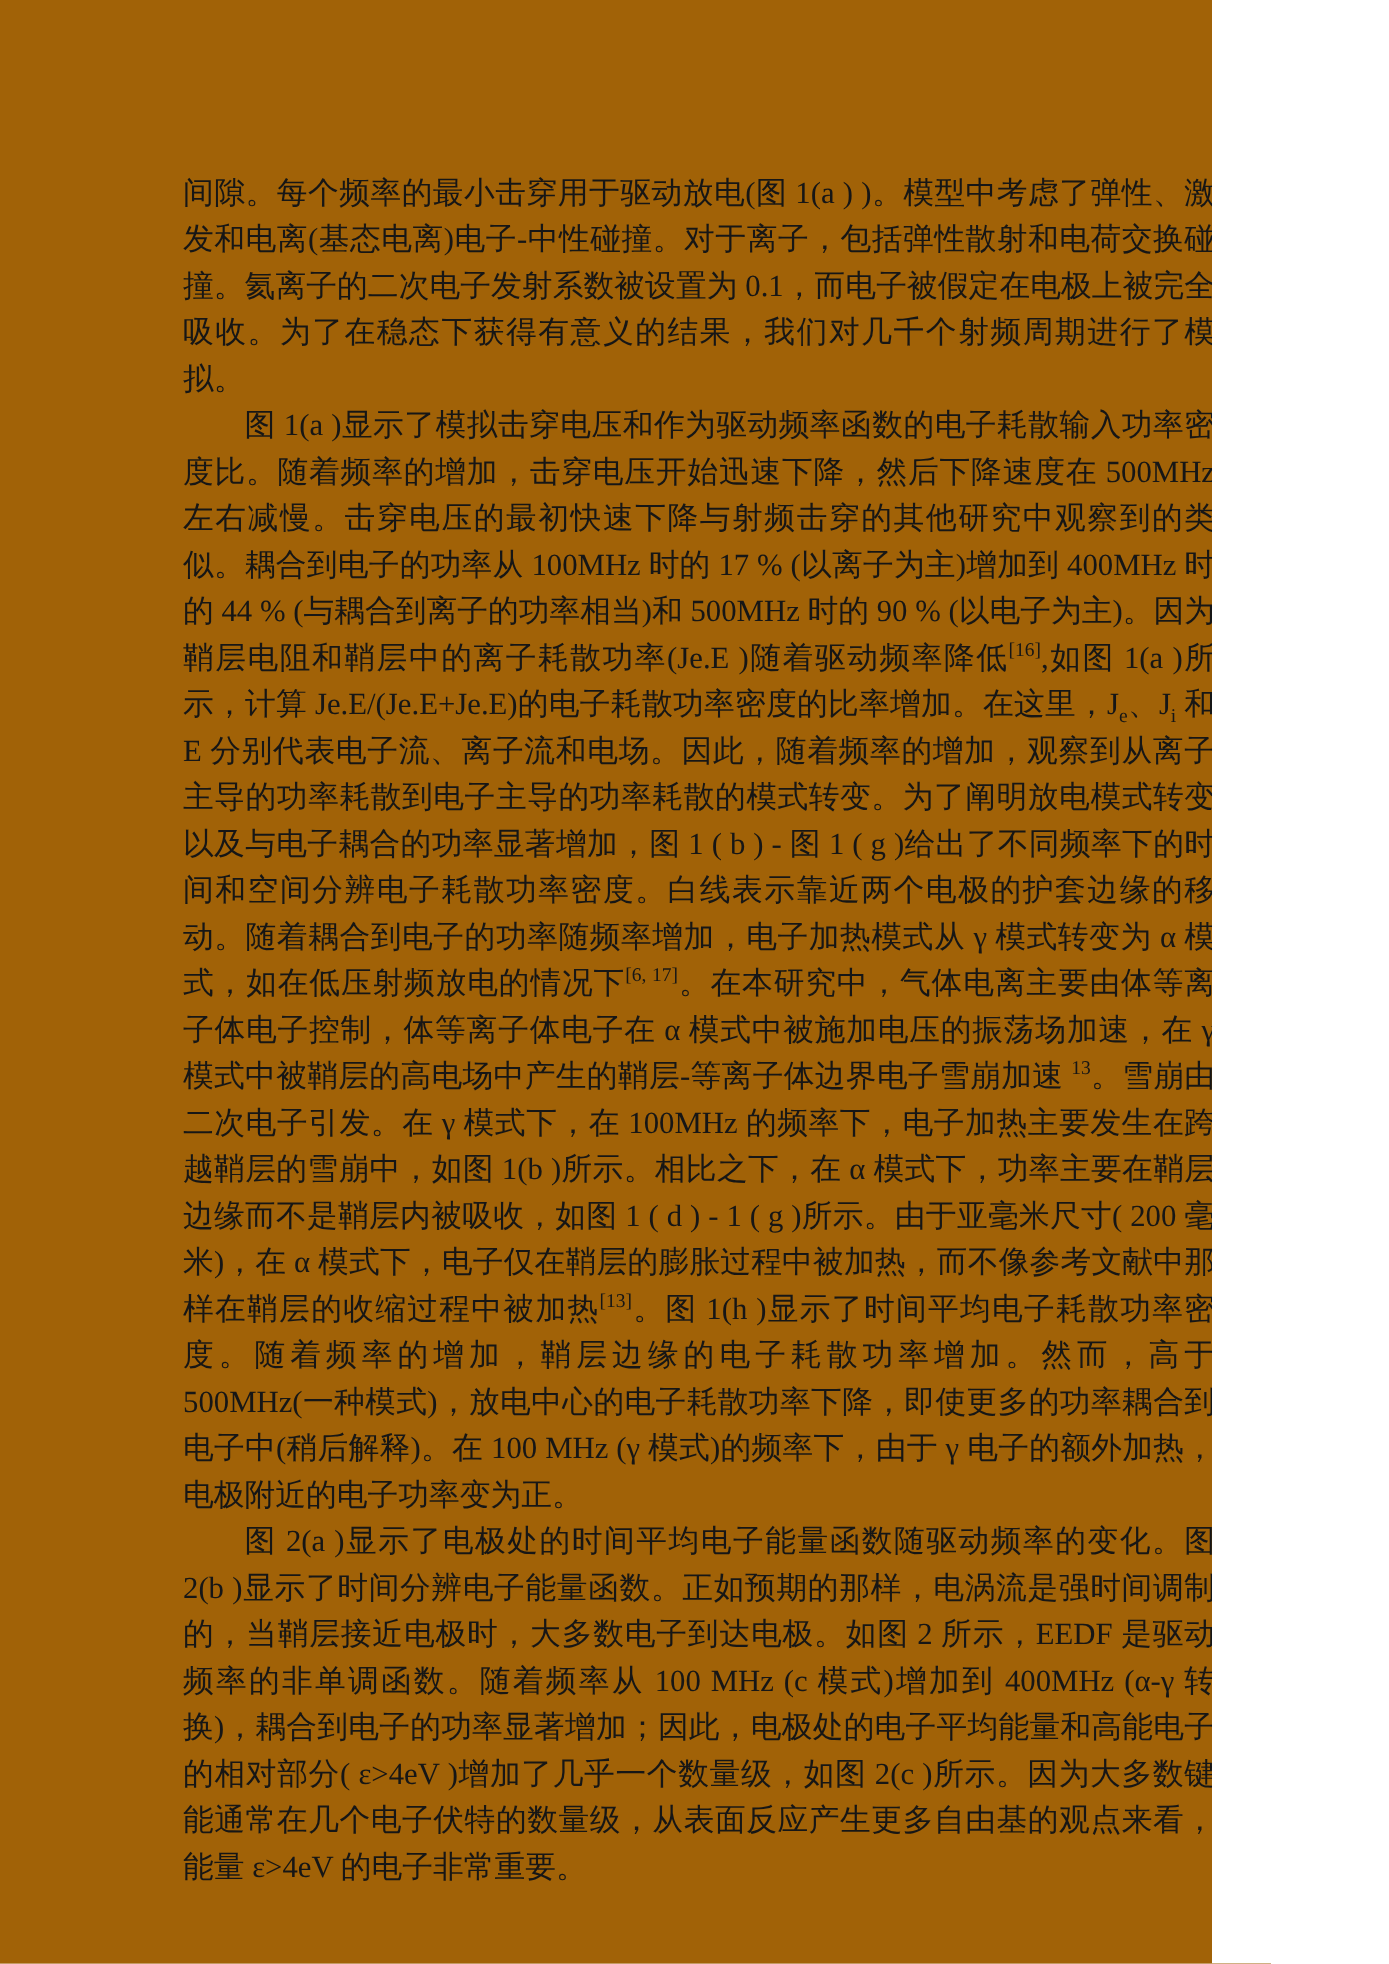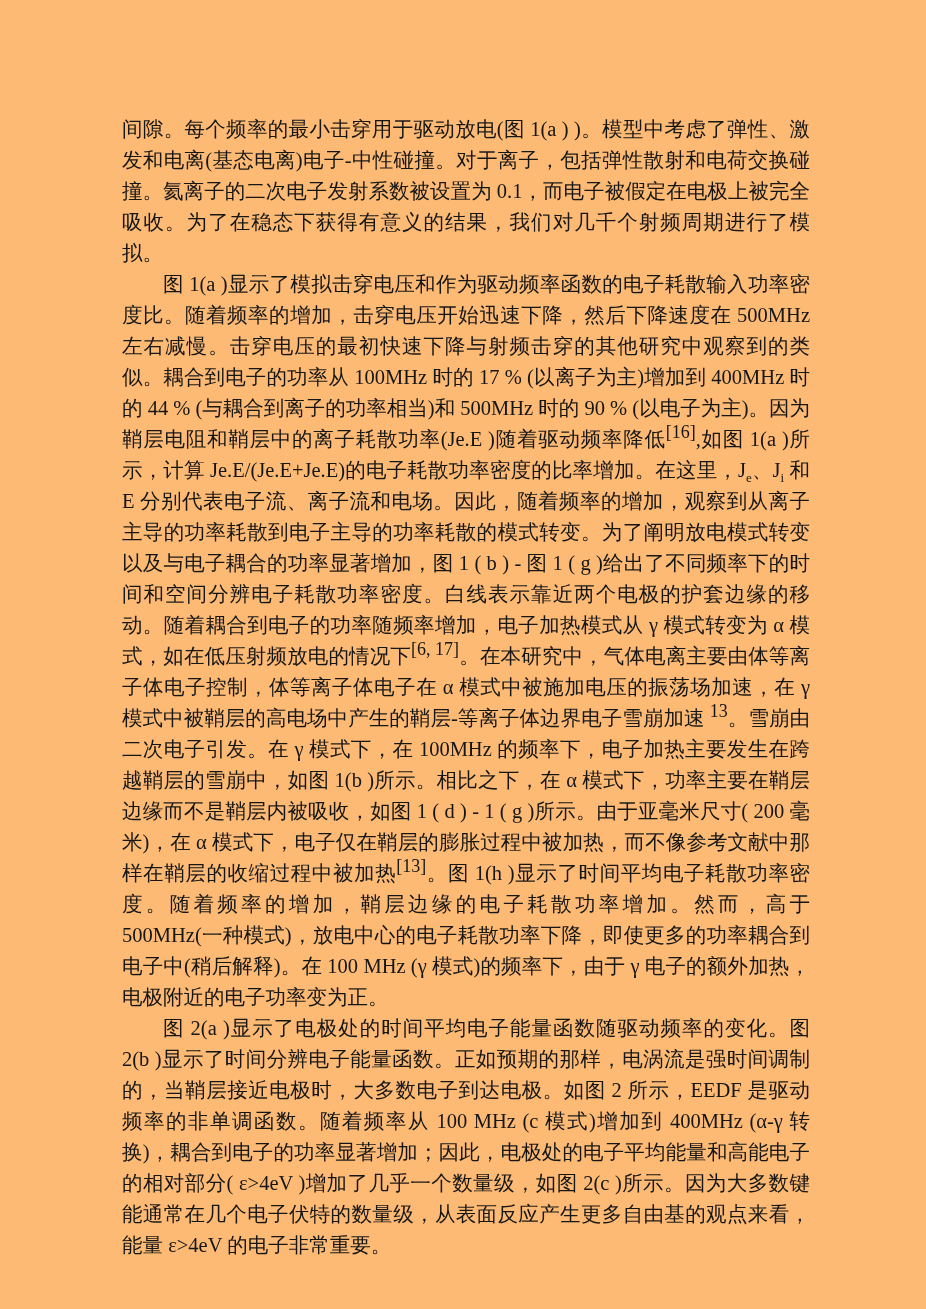--- a/index.html
+++ b/index.html
@@ -4,39 +4,39 @@
 <style>
   html, body { margin: 0; padding: 0; }
   body {
     width: 926px;
     height: 1309px;
     background: #ffffff;
     font-family: "Liberation Serif", "DejaVu Serif", serif;
   }
   .page {
     position: relative;
-    width: 926px;
+    width: 808px;
     height: 1309px;
-    background: #fdba74;
+    background: #a16207;
     overflow: hidden;
   }
   .doc {
     position: absolute;
     left: 122px;
     top: 114px;
     width: 688px;
     font-size: 20.5px;
     line-height: 31px;
     color: #161616;
     text-align: justify;
   }
   p.para { margin: 0; padding: 0; }
   p.para.indent { text-indent: 41px; }
   .doc sup {
-    font-size: 18px;
+    font-size: 13px;
     line-height: 0;
     vertical-align: super;
   }
   .doc sub {
     font-size: 13px;
     line-height: 0;
     vertical-align: sub;
   }
 </style>
 </head>

